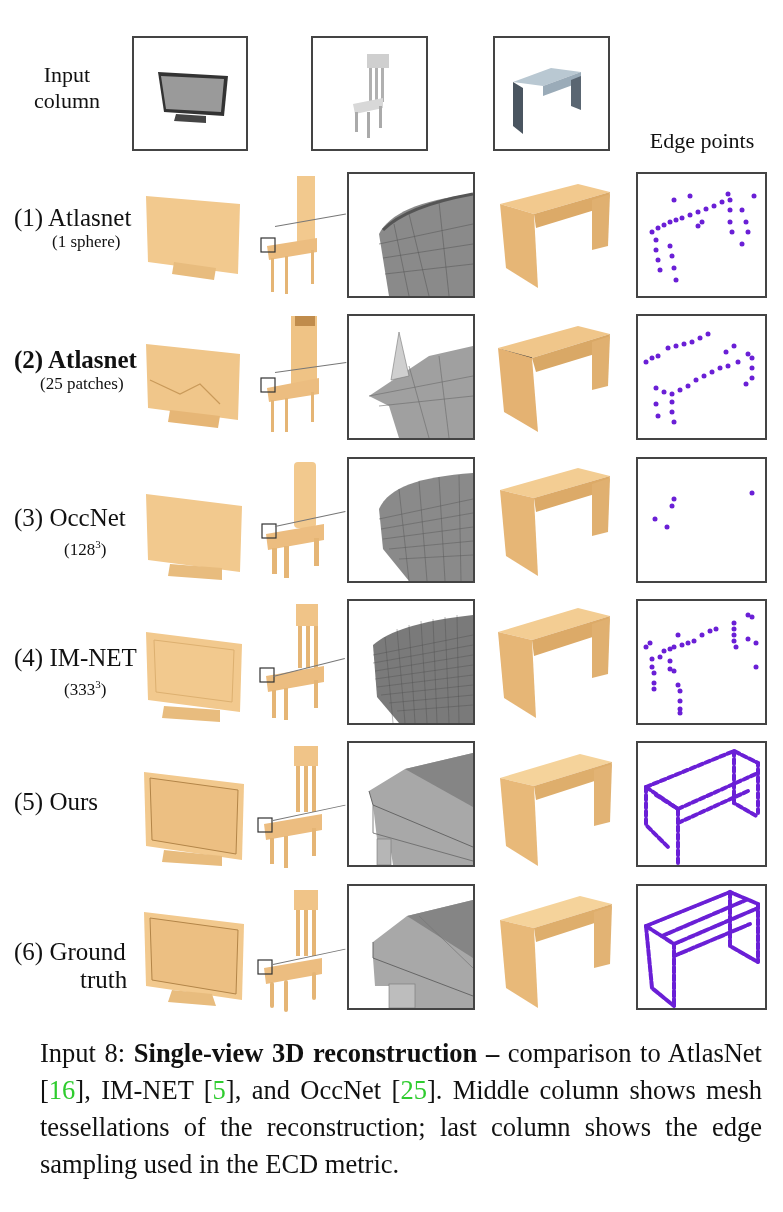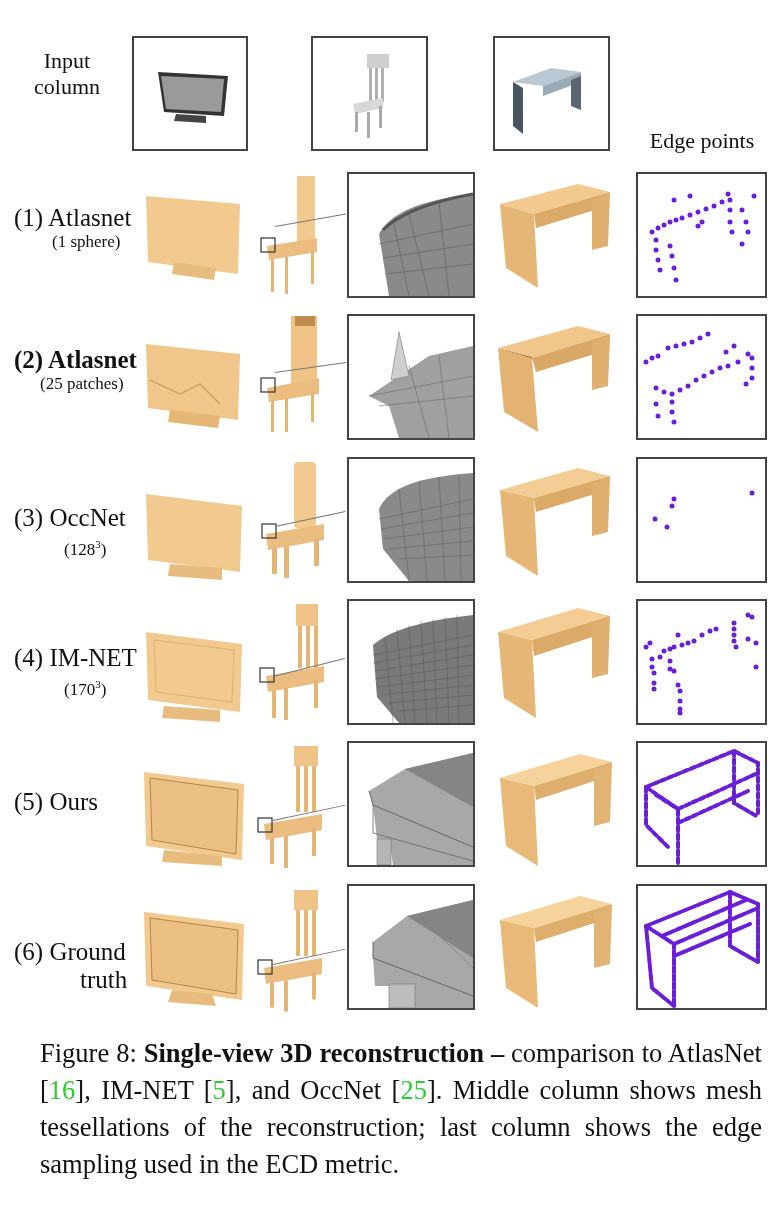--- a/index.html
+++ b/index.html
@@ -12,21 +12,21 @@
   .hdr { position: absolute; font-size: 22px; line-height: 26px; text-align: center; }
   .caption { position: absolute; left: 40px; top: 1035px; width: 722px; font-size: 26.5px;
              line-height: 37px; text-align: justify; }
   .caption b { font-weight: bold; }
   .ref { color: #2ecc2e; }
   svg { display: block; }
 </style>
 </head>
 <body>
 
-<div class="hdr" style="left:22px; top:48px; width:90px;font-family:Liberation Serif, serif;">
+<div class="hdr" style="left:22px; top:62px; width:90px;font-family:Liberation Serif, serif;">
   <div>Input</div>
   <div>column</div>
 </div>
 
 <div class="frame" style="left:132px; top:36px; width:116px; height:115px;">
   <svg width="112" height="111" viewBox="0 0 112 111">
     <polygon points="24,34 94,38 90,78 30,74" fill="#333"></polygon>
     <polygon points="27,38 90,41 87,74 32,71" fill="#9a9a9a"></polygon>
     <polygon points="42,76 72,78 72,85 40,83" fill="#444"></polygon>
   </svg>
@@ -253,21 +253,21 @@
         <circle cx="17" cy="60" r="2.5"></circle>
         <circle cx="29" cy="68" r="2.5"></circle>
         <circle cx="114" cy="34" r="2.5"></circle>
     </svg>
   </div>
 </div>
 
 <div>
   <div class="lbl-main" style="left:14px; top:644px;">(4) IM-NET</div>
   <div class="lbl-sub" style="left:64px; top:674px;">
-    <span>(170</span><sup style="font-size:11px;">3</sup><span>)</span>
+    <span>(333</span><sup style="font-size:11px;">3</sup><span>)</span>
   </div>
   <svg class="abs" style="left:142px; top:628px;" width="110" height="100">
     <polygon points="4,4 100,16 98,84 6,72" fill="#f2c98e"></polygon>
     <polygon points="12,12 92,22 90,74 14,64" fill="none" stroke="#ddb070" stroke-width="1"></polygon>
     <polygon points="22,78 78,82 78,94 20,90" fill="#e8bc7e"></polygon>
   </svg>
   <svg class="abs" style="left:258px; top:600px;" width="80" height="125">
     <rect x="38" y="4" width="22" height="22" fill="#f0c488"></rect>
     <rect x="40" y="26" width="4" height="42" fill="#e5b575"></rect>
       <rect x="48" y="26" width="4" height="42" fill="#e5b575"></rect>
@@ -438,14 +438,14 @@
       <polyline points="8,40 36,58 36,120"></polyline>
       <polyline points="8,40 14,102 36,120"></polyline>
       <line x1="36" y1="58" x2="120" y2="22"></line>
       <line x1="36" y1="70" x2="112" y2="38"></line>
       <line x1="24" y1="50" x2="108" y2="14"></line>
     </svg>
   </div>
 </div>
 
 <div class="caption">
-  <span>Figure 8: </span><b>Single-view 3D reconstruction –</b><span> comparison to AtlasNet [</span><span class="ref">16</span><span>], IM-NET [</span><span class="ref">5</span><span>], and OccNet [</span><span class="ref">25</span><span>]. Middle column shows mesh tessellations of the reconstruction; last column shows the edge sampling used in the ECD metric.</span>
+  <span>Input 8: </span><b>Single-view 3D reconstruction –</b><span> comparison to AtlasNet [</span><span class="ref">16</span><span>], IM-NET [</span><span class="ref">5</span><span>], and OccNet [</span><span class="ref">25</span><span>]. Middle column shows mesh tessellations of the reconstruction; last column shows the edge sampling used in the ECD metric.</span>
 </div>
 
 </body></html>

